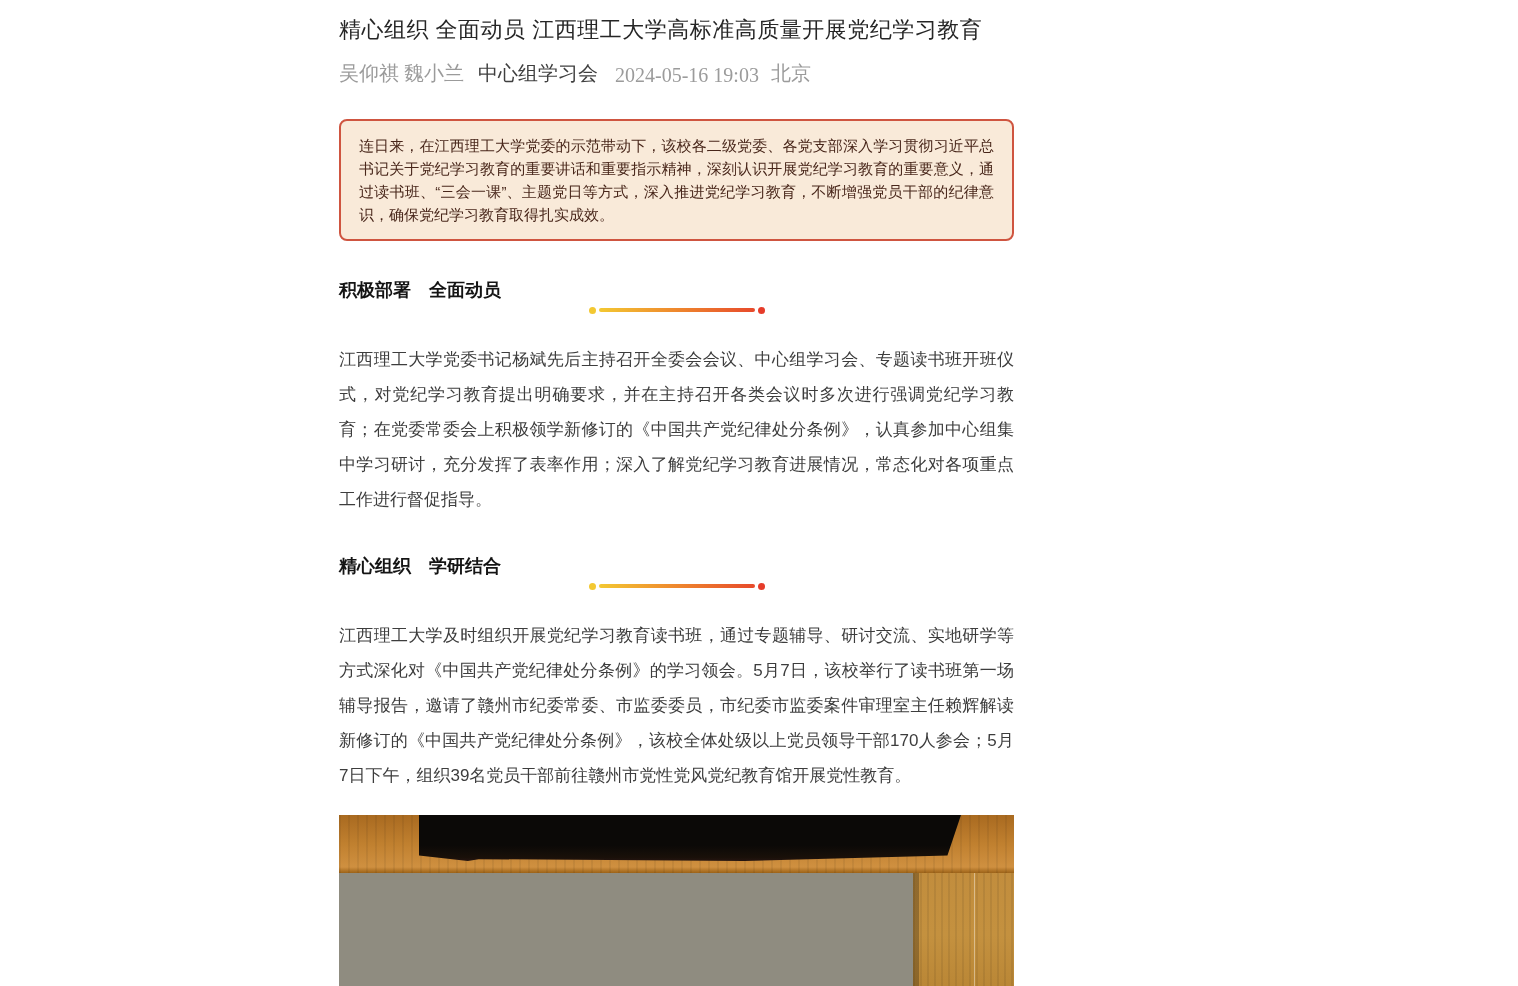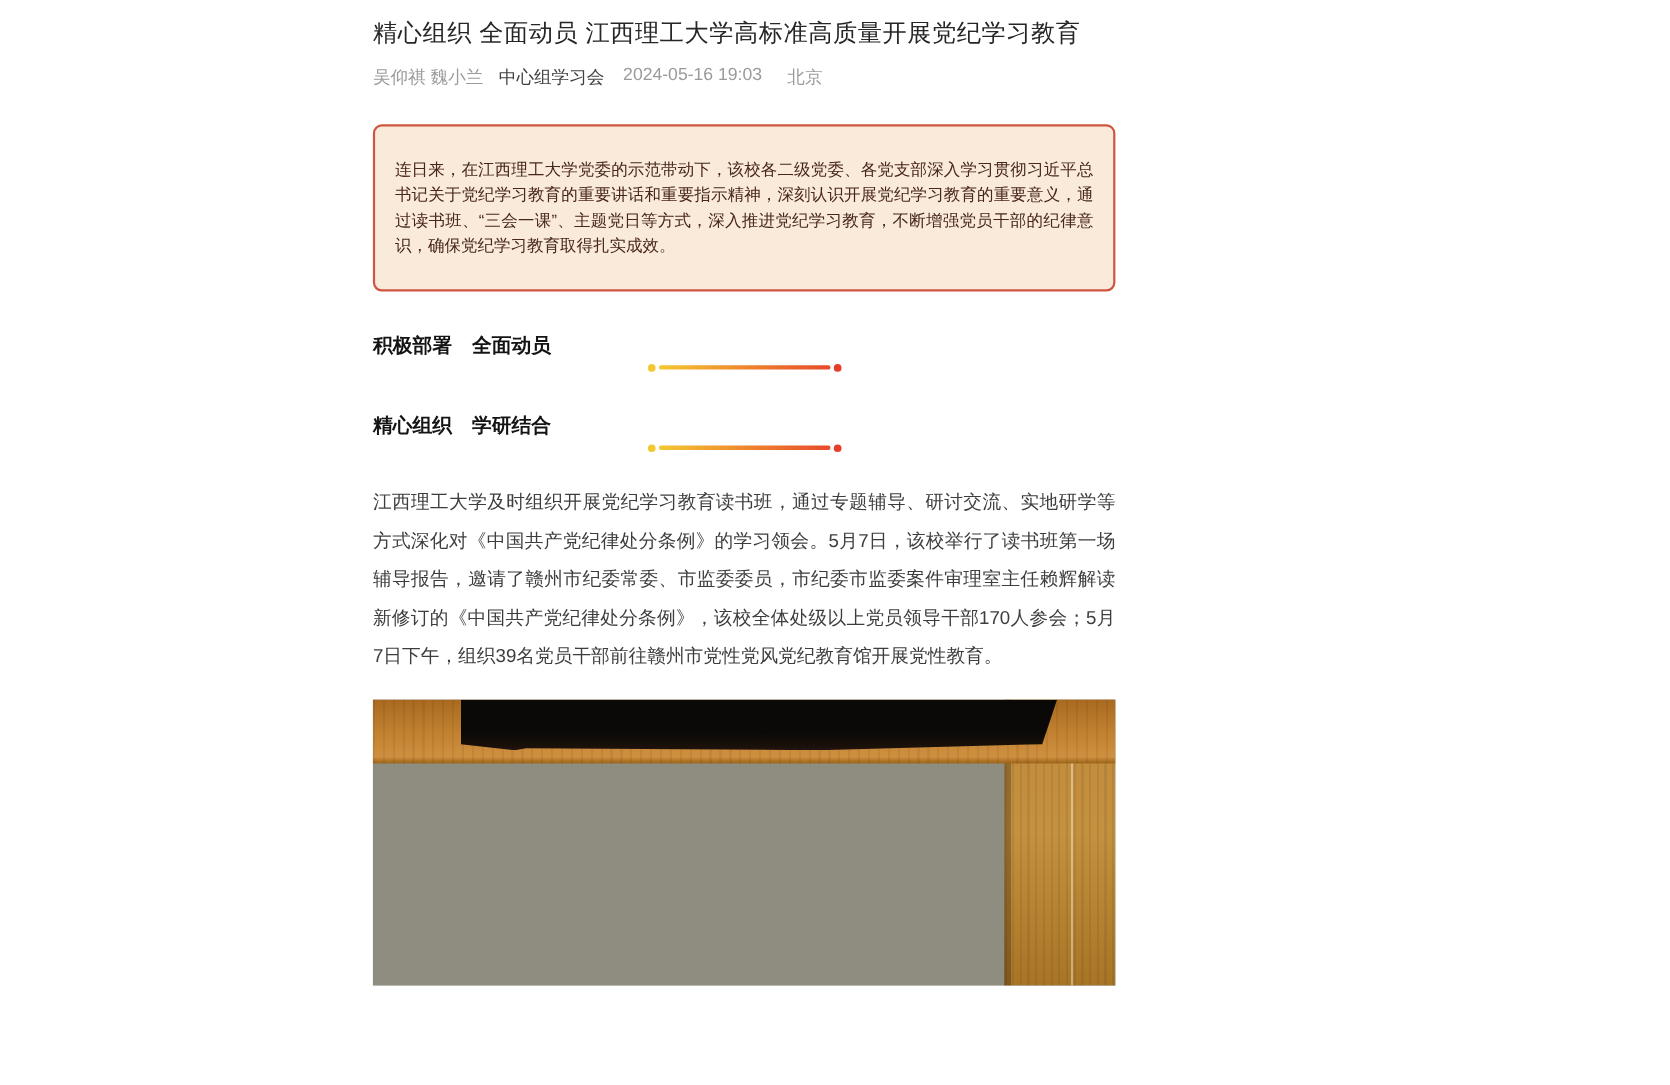--- a/index.html
+++ b/index.html
@@ -8,29 +8,29 @@
     font-family:"Liberation Sans",sans-serif;
     -webkit-font-smoothing:antialiased;
   }
   .content{width:675px;margin-left:339px;}
 
   
   .title{
     margin:15px 0 0;font-size:22px;line-height:30px;font-weight:400;color:#262626;
     letter-spacing:.5px;
   }
-  .byline{margin-top:15px;font-size:16px;color:#9b9b9b;display:flex;align-items:flex-start;}
+  .byline{margin-top:15px;font-size:20px;color:#9b9b9b;display:flex;align-items:flex-end;font-family:Liberation Serif, serif;}
   .byline .authors{margin-right:14px;}
   .byline .source{color:#3f3f3f;font-weight:500;text-decoration:none;margin-right:17px;cursor:pointer;}
-  .byline .datetime{margin-right:23px;}
+  .byline .datetime{margin-right:12px;}
 
   
   .summary-box{
     margin-top:32px;border:2px solid #cf5540;border-radius:8px;background:#f9ead9;
-    padding:28px 18px;box-sizing:border-box;
+    padding:13px 18px;box-sizing:border-box;
   }
   .summary-box p{
     margin:0;font-size:15px;line-height:23px;color:#48261a;
     text-align:justify;text-align-last:left;
   }
 
   
   .section-heading{margin-top:38px;text-align:left;}
   .section-heading .ht{
     font-size:18px;line-height:22px;font-weight:700;color:#141414;white-space:pre;
@@ -97,20 +97,21 @@
 
   <div class="section-heading">
     <span class="ht">积极部署　全面动员</span>
     <div class="heading-underline">
       <span class="dot left"></span>
       <span class="bar"></span>
       <span class="dot right"></span>
     </div>
   </div>
 
+  <p class="body-para">江西理工大学党委书记杨斌先后主持召开全委会会议、中心组学习会、专题读书班开班仪式，对党纪学习教育提出明确要求，并在主持召开各类会议时多次进行强调党纪学习教育；在党委常委会上积极领学新修订的《中国共产党纪律处分条例》，认真参加中心组集中学习研讨，充分发挥了表率作用；深入了解党纪学习教育进展情况，常态化对各项重点工作进行督促指导。</p>
 
   <div class="section-heading">
     <span class="ht">精心组织　学研结合</span>
     <div class="heading-underline">
       <span class="dot left"></span>
       <span class="bar"></span>
       <span class="dot right"></span>
     </div>
   </div>
 

